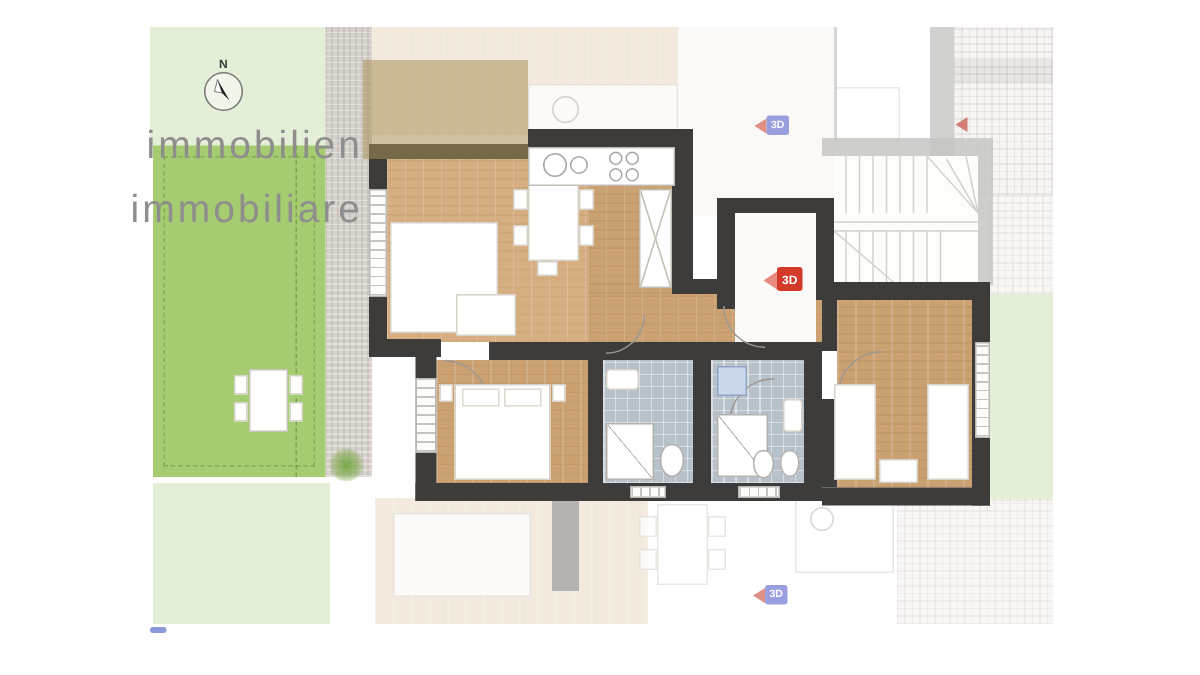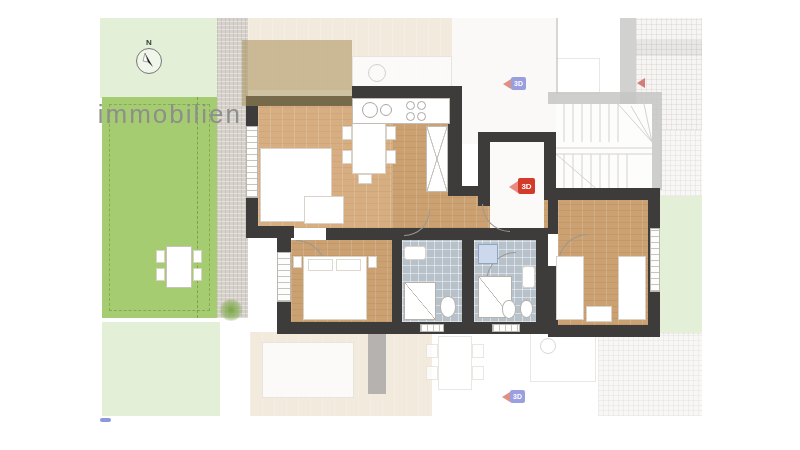--- a/index.html
+++ b/index.html
@@ -220,21 +220,22 @@
   <div class="tri-left" style="left:509px;top:181px;border-width:6px 9px 6px 0;border-color:transparent #e98b80 transparent transparent;"></div>
   <div class="badge3d" style="left:518px;top:178px;width:17px;height:16px;background:var(--badge-red,#d43a2a);font-size:8px;">3D</div>
 
   <div class="tri-left" style="left:503px;top:79px;border-width:5px 8px 5px 0;border-color:transparent #d97d70 transparent transparent;opacity:.85;"></div>
   <div class="badge3d" style="left:511px;top:77px;width:15px;height:13px;background:var(--badge-blue,#8289d8);font-size:7px;opacity:.8;">3D</div>
 
   <div class="tri-left" style="left:502px;top:392px;border-width:5px 8px 5px 0;border-color:transparent #d97d70 transparent transparent;opacity:.85;"></div>
   <div class="badge3d" style="left:510px;top:390px;width:15px;height:13px;background:var(--badge-blue,#8289d8);font-size:7px;opacity:.8;">3D</div>
 
   <div class="tanbox" style="left:242px;top:40px;width:110px;height:66px;"></div>
-  <div class="logosub" style="top:99px;">immobilien</div>
+  <div class="logosub" style="top:81px;">immobilien</div>
+  <div class="logosub" style="top:124px;">immobiliare</div>
 
   <div class="abs" style="left:136px;top:48px;width:26px;height:26px;border:1px solid #777;border-radius:50%;background:rgba(255,255,255,.45);box-sizing:border-box;">
     <svg width="24" height="24" viewBox="0 0 24 24" style="position:absolute;left:0;top:0;">
       <polygon points="8,4 16,18 11,13" fill="#1b1b1b"></polygon>
       <polygon points="8,4 11,13 6,12" fill="#fff" stroke="#555" stroke-width="0.5"></polygon>
     </svg>
   </div>
   <div class="compassN" style="left:146px;top:38px;">N</div>
 
 </div>

